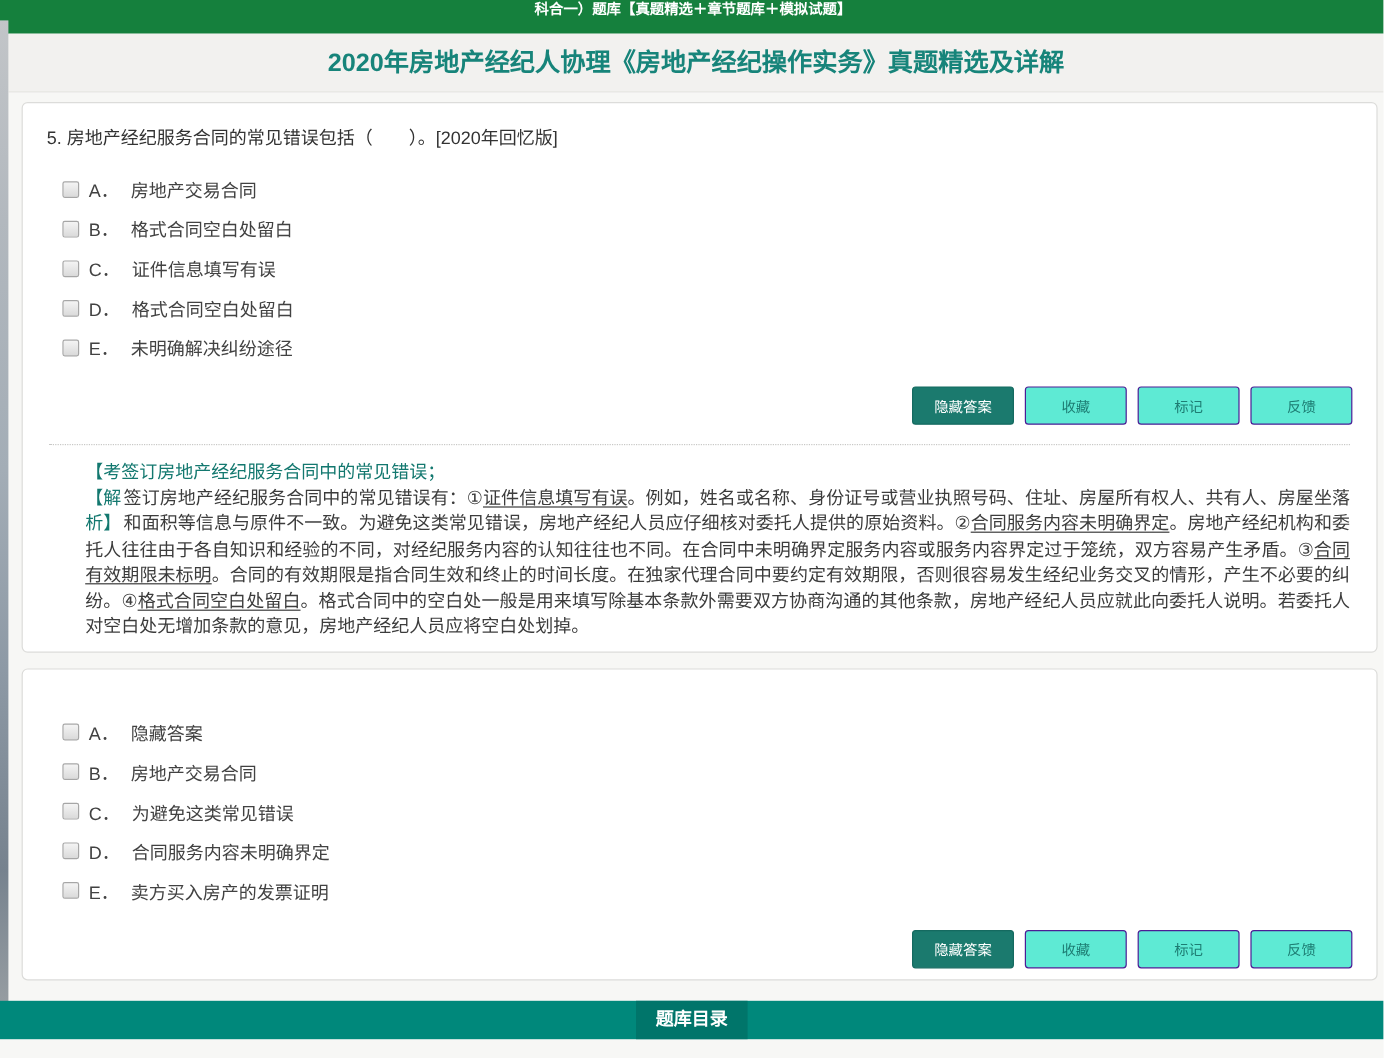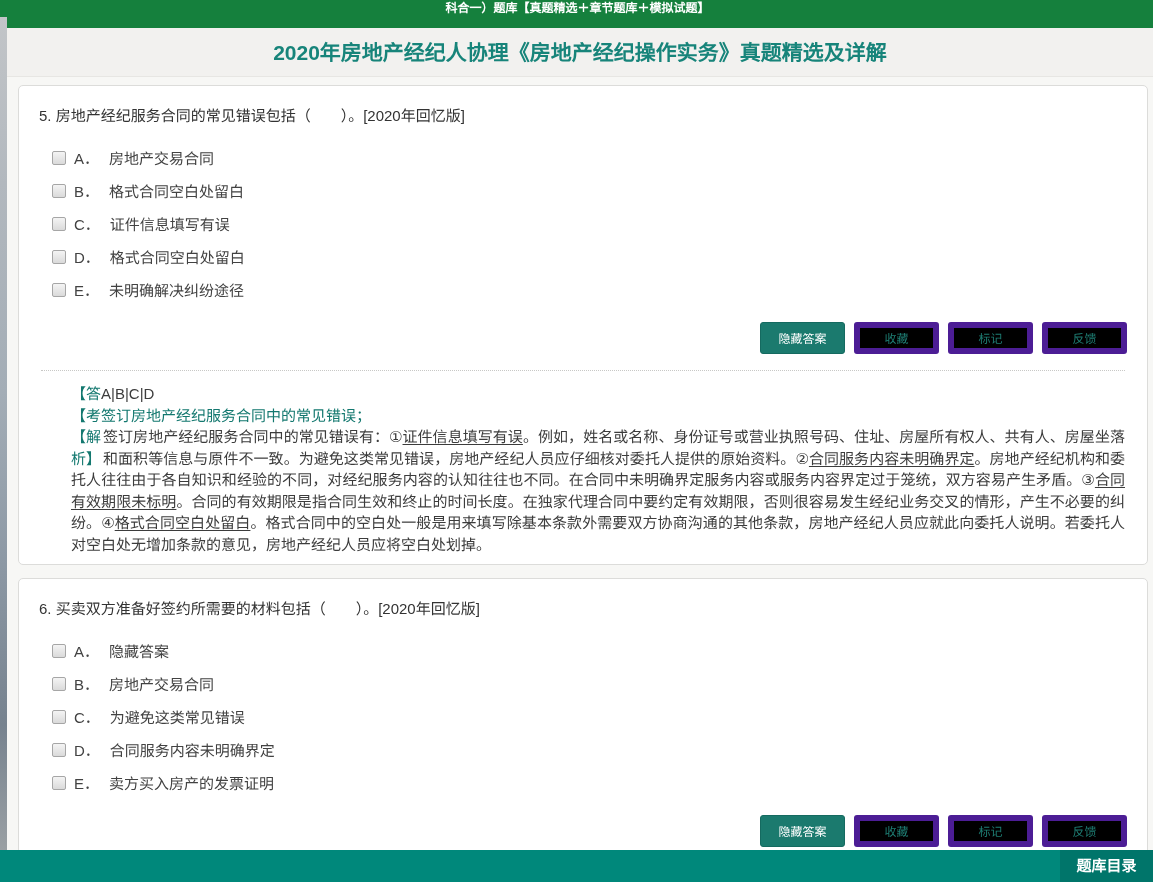--- a/index.html
+++ b/index.html
@@ -40,32 +40,32 @@
     border:1px solid #a6a6a6;border-radius:2px;margin-right:8px;
   }
   .opt-letter{margin-right:10px;}
   .btn-row{display:flex;justify-content:flex-end;gap:9px;margin-top:16px;}
   .btn{
     height:32px;min-width:85px;padding:0 12px;font-size:12px;border-radius:3px;
     display:flex;align-items:center;justify-content:center;box-sizing:border-box;cursor:pointer;
     font-family:Liberation Mono, monospace;
   }
   .btn-primary{background:#1b7a6e;border:1px solid #156a60;color:#ffffff;}
-  .btn-outline{background:#000000;border:6px solid #4c1d95;color:#1e7d73;}
+  .btn-outline{background:#5eead4;border:1px solid #4c1d95;color:#1e7d73;}
   .divider{border:none;border-top:1px dotted #c8c8c6;margin:16px 2px 12px 2px;}
   .answer{margin-left:32px;margin-right:2px;font-size:15px;line-height:21.5px;color:#3c3c3c;}
   .tlabel{color:#13786f;}
   .ans-line{white-space:nowrap;}
   .analysis{text-align:justify;}
   .an-label{float:left;width:32px;color:#13786f;}
   .useg{text-decoration:underline;text-underline-offset:2px;}
   
   .footer{
-    position:absolute;left:0;bottom:0;width:1153px;height:32px;
-    background:#00887b;display:flex;justify-content:flex-end;
+    position:absolute;left:0;bottom:16px;width:1153px;height:32px;
+    background:#00887b;display:flex;justify-content:center;
   }
   .footer-catalog{
     width:93px;height:32px;background:#00756a;color:#ffffff;
     font-size:15px;font-weight:bold;text-align:center;line-height:32px;cursor:pointer;
   }
 </style>
 </head>
 <body>
 
 <div class="topbar">
@@ -111,33 +111,29 @@
     </div>
     <div class="btn-row">
       <button class="btn btn-primary">隐藏答案</button>
       <button class="btn btn-outline">收藏</button>
       <button class="btn btn-outline">标记</button>
       <button class="btn btn-outline">反馈</button>
     </div>
     <hr class="divider">
     <div class="answer">
       <div class="ans-line">
-        <span class="tlabel">【答</span><span>A|B|C|D</span>
-      </div>
-      <div class="ans-line">
         <span class="tlabel">【考</span><span class="tlabel">签订房地产经纪服务合同中的常见错误；</span>
       </div>
       <div class="analysis">
         <span class="an-label"><span>【解</span><br><span>析】</span></span><span><span>签订房地产经纪服务合同中的常见错误有：①</span><span class="useg">证件信息填写有误</span><span>。例如，姓名或名称、身份证号或营业执照号码、住址、房屋所有权人、共有人、房屋坐落和面积等信息与原件不一致。为避免这类常见错误，房地产经纪人员应仔细核对委托人提供的原始资料。②</span><span class="useg">合同服务内容未明确界定</span><span>。房地产经纪机构和委托人往往由于各自知识和经验的不同，对经纪服务内容的认知往往也不同。在合同中未明确界定服务内容或服务内容界定过于笼统，双方容易产生矛盾。③</span><span class="useg">合同有效期限未标明</span><span>。合同的有效期限是指合同生效和终止的时间长度。在独家代理合同中要约定有效期限，否则很容易发生经纪业务交叉的情形，产生不必要的纠纷。④</span><span class="useg">格式合同空白处留白</span><span>。格式合同中的空白处一般是用来填写除基本条款外需要双方协商沟通的其他条款，房地产经纪人员应就此向委托人说明。若委托人对空白处无增加条款的意见，房地产经纪人员应将空白处划掉。</span></span>
       </div>
     </div>
   </div>
 
   <div class="card second">
-    <div class="stem">6. 买卖双方准备好签约所需要的材料包括（　　）。[2020年回忆版]</div>
     <div class="options">
       <div class="option">
         <span class="checkbox"></span>
         <span class="opt-letter">A．</span>
         <span>隐藏答案</span>
       </div>
       <div class="option">
         <span class="checkbox"></span>
         <span class="opt-letter">B．</span>
         <span>房地产交易合同</span>

